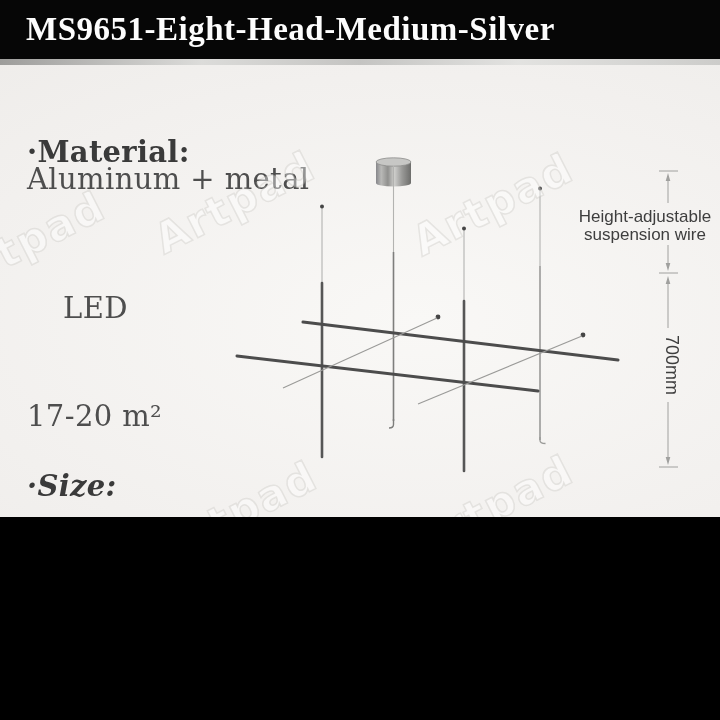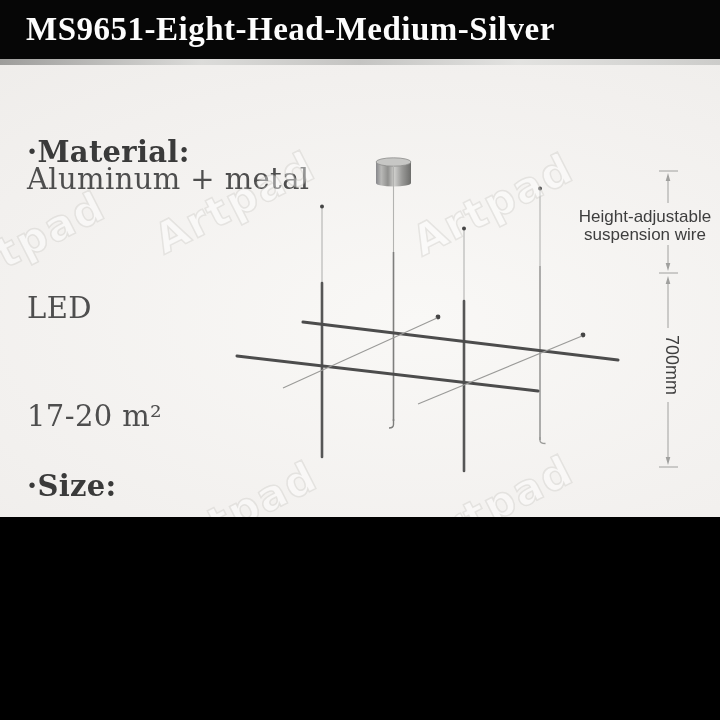--- a/index.html
+++ b/index.html
@@ -21,23 +21,23 @@
   .header-strip{
     position:absolute;left:0;top:59px;width:720px;height:6px;
     background:linear-gradient(to right,#8f8f8d,#d8d8d6 28%,#bcbcba 50%,#e0e0de 72%,#c6c6c4);
     opacity:.85;
   }
   
   .spec{position:absolute;left:27px;z-index:2;white-space:nowrap;}
   .spec-label{font:700 29px "DejaVu Serif", serif;color:#3a3a3a;letter-spacing:.3px;margin-top:8px;}
   .spec-value{font:400 29px "DejaVu Serif", serif;color:#4e4e4e;letter-spacing:.4px;}
   .l1{top:127px;} .v1{top:162px;}
-  .l2{top:242px;} .v2{top:291px;}
+  .l2{top:242px;} .v2{top:291px;margin-left:36px;}
   .l3{top:356px;} .v3{top:399px;}
-  .l4{top:461px;} .v4{top:504px;margin-top:32px;}
+  .l4{top:461px;font-style:italic;} .v4{top:504px;margin-top:32px;}
   
   .wm{
     position:absolute;z-index:3;font:700 42px "DejaVu Sans", sans-serif;
     letter-spacing:2px;color:rgba(255,255,255,.72);
     -webkit-text-stroke:1.5px rgba(187,186,180,.55);
     transform:rotate(-27deg);opacity:.55;pointer-events:none;
   }
   .wm1{left:-62px;top:218px;} .wm2{left:148px;top:178px;}
   .wm3{left:406px;top:180px;} .wm4{left:150px;top:488px;}
   .wm5{left:406px;top:482px;}

